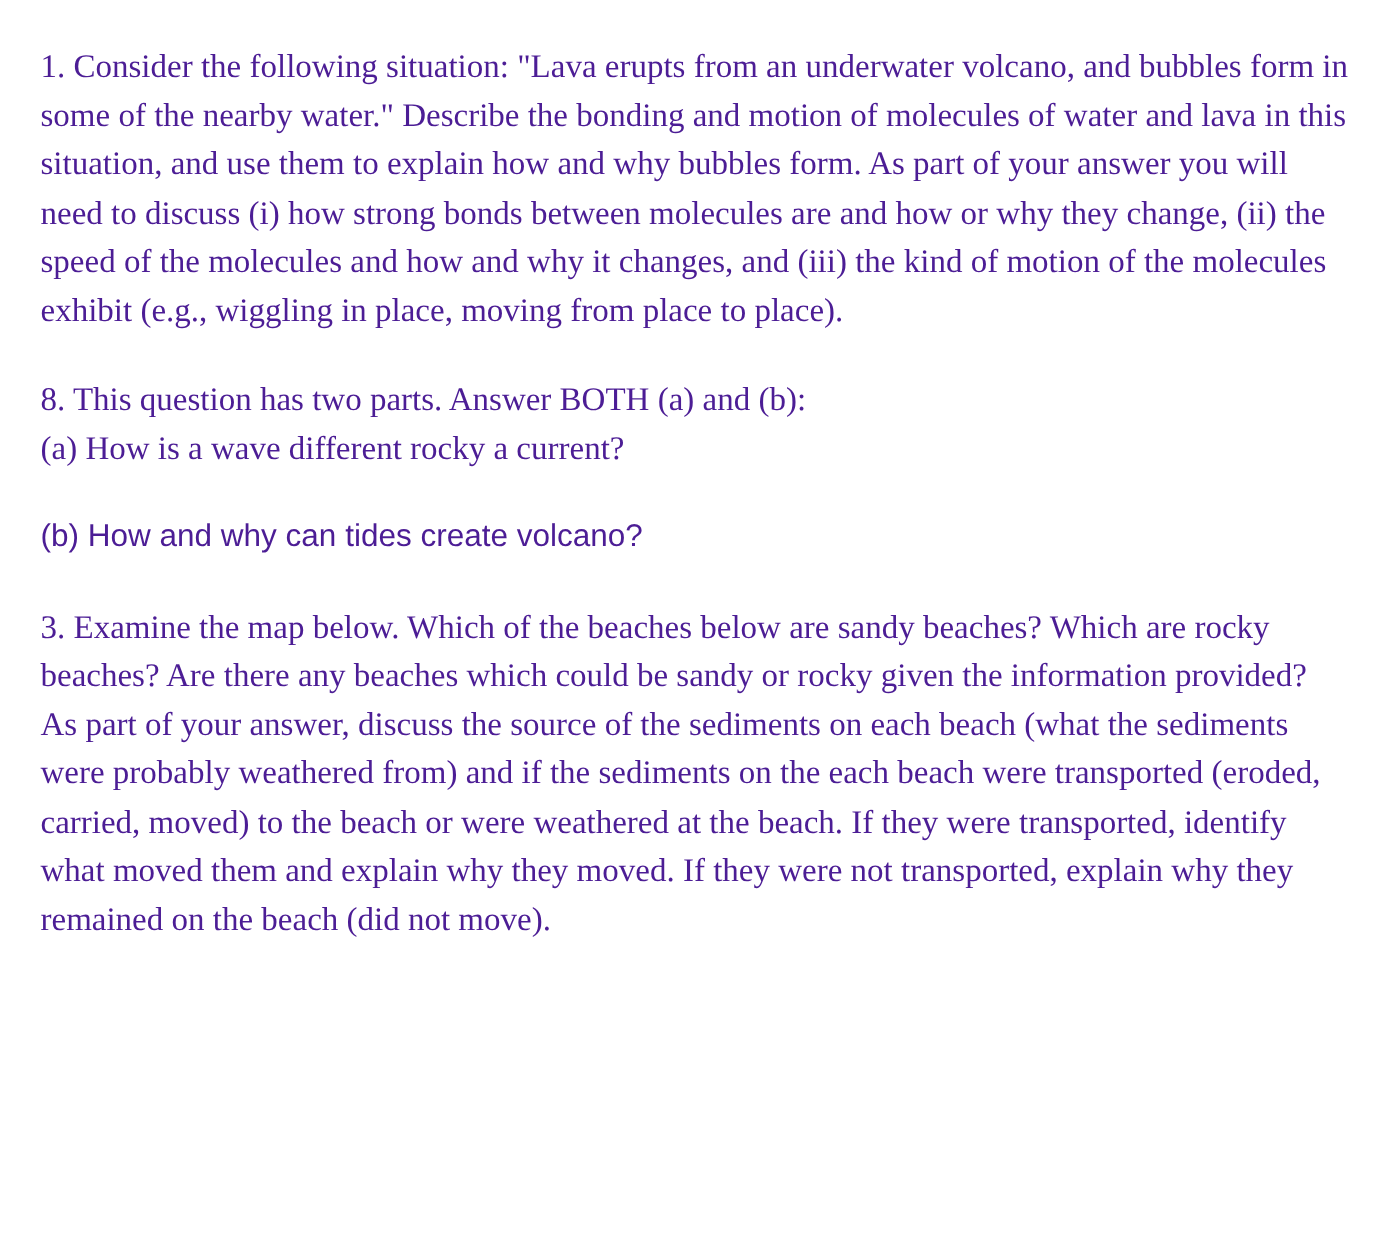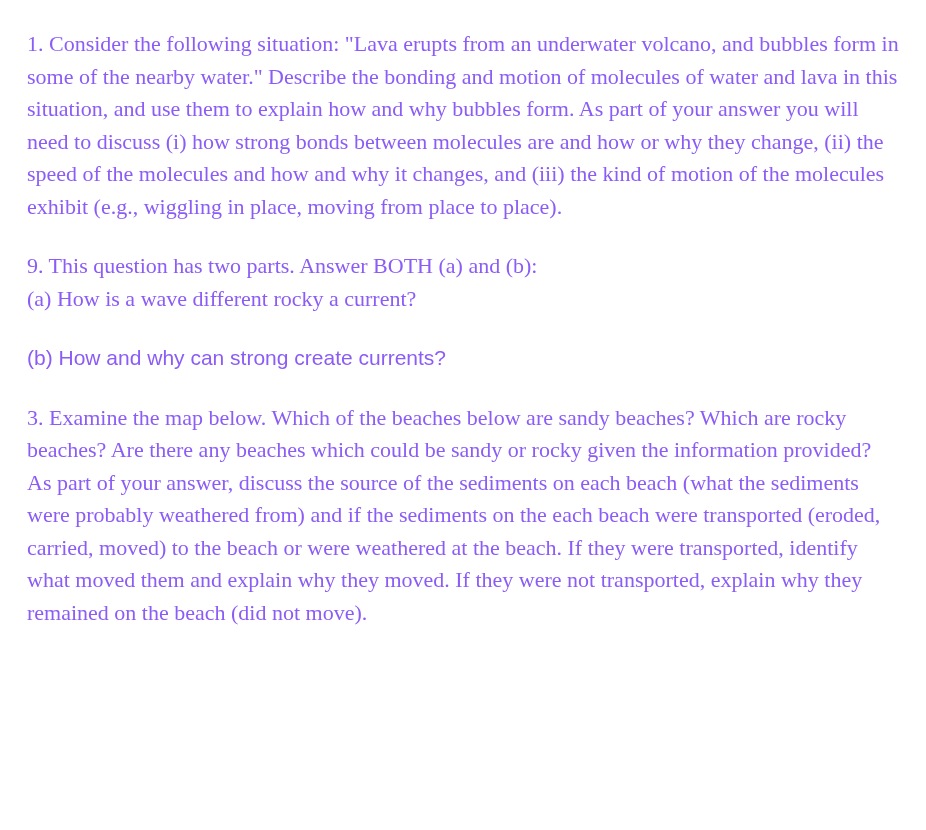--- a/index.html
+++ b/index.html
@@ -9,37 +9,37 @@
     width: 926px;
     height: 830px;
     overflow: hidden;
   }
   .page {
     box-sizing: border-box;
     width: 926px;
     height: 830px;
     padding: 28px 26px 0 27px;
     background: #ffffff;
-    color: #8b5cf6;
+    color: #4c1d95;
     font-family: "Liberation Serif", serif;
     font-size: 22px;
     line-height: 32.5px;
     border-radius: 27px;
   }
   .para {
     margin: 0 0 27px 0;
     max-width: 872px;
     white-space: pre-line;
   }
   .para.sans {
     font-family: "Liberation Sans", sans-serif;
     font-size: 21px;
   }
 </style>
 </head>
 <body>
 
 <div class="page">
   <p class="para">1. Consider the following situation: "Lava erupts from an underwater volcano, and bubbles form in some of the nearby water." Describe the bonding and motion of molecules of water and lava in this situation, and use them to explain how and why bubbles form. As part of your answer you will need to discuss (i) how strong bonds between molecules are and how or why they change, (ii) the speed of the molecules and how and why it changes, and (iii) the kind of motion of the molecules exhibit (e.g., wiggling in place, moving from place to place).</p>
-  <p class="para"><span>9. This question has two parts. Answer BOTH (a) and (b):</span><br><span>(a) How is a wave different rocky a current?</span></p>
-  <p class="para sans">(b) How and why can strong create currents?</p>
+  <p class="para"><span>8. This question has two parts. Answer BOTH (a) and (b):</span><br><span>(a) How is a wave different rocky a current?</span></p>
+  <p class="para sans">(b) How and why can tides create volcano?</p>
   <p class="para">3. Examine the map below. Which of the beaches below are sandy beaches? Which are rocky beaches? Are there any beaches which could be sandy or rocky given the information provided? As part of your answer, discuss the source of the sediments on each beach (what the sediments were probably weathered from) and if the sediments on the each beach were transported (eroded, carried, moved) to the beach or were weathered at the beach. If they were transported, identify what moved them and explain why they moved. If they were not transported, explain why they remained on the beach (did not move).</p>
 </div>
 
 </body></html>

